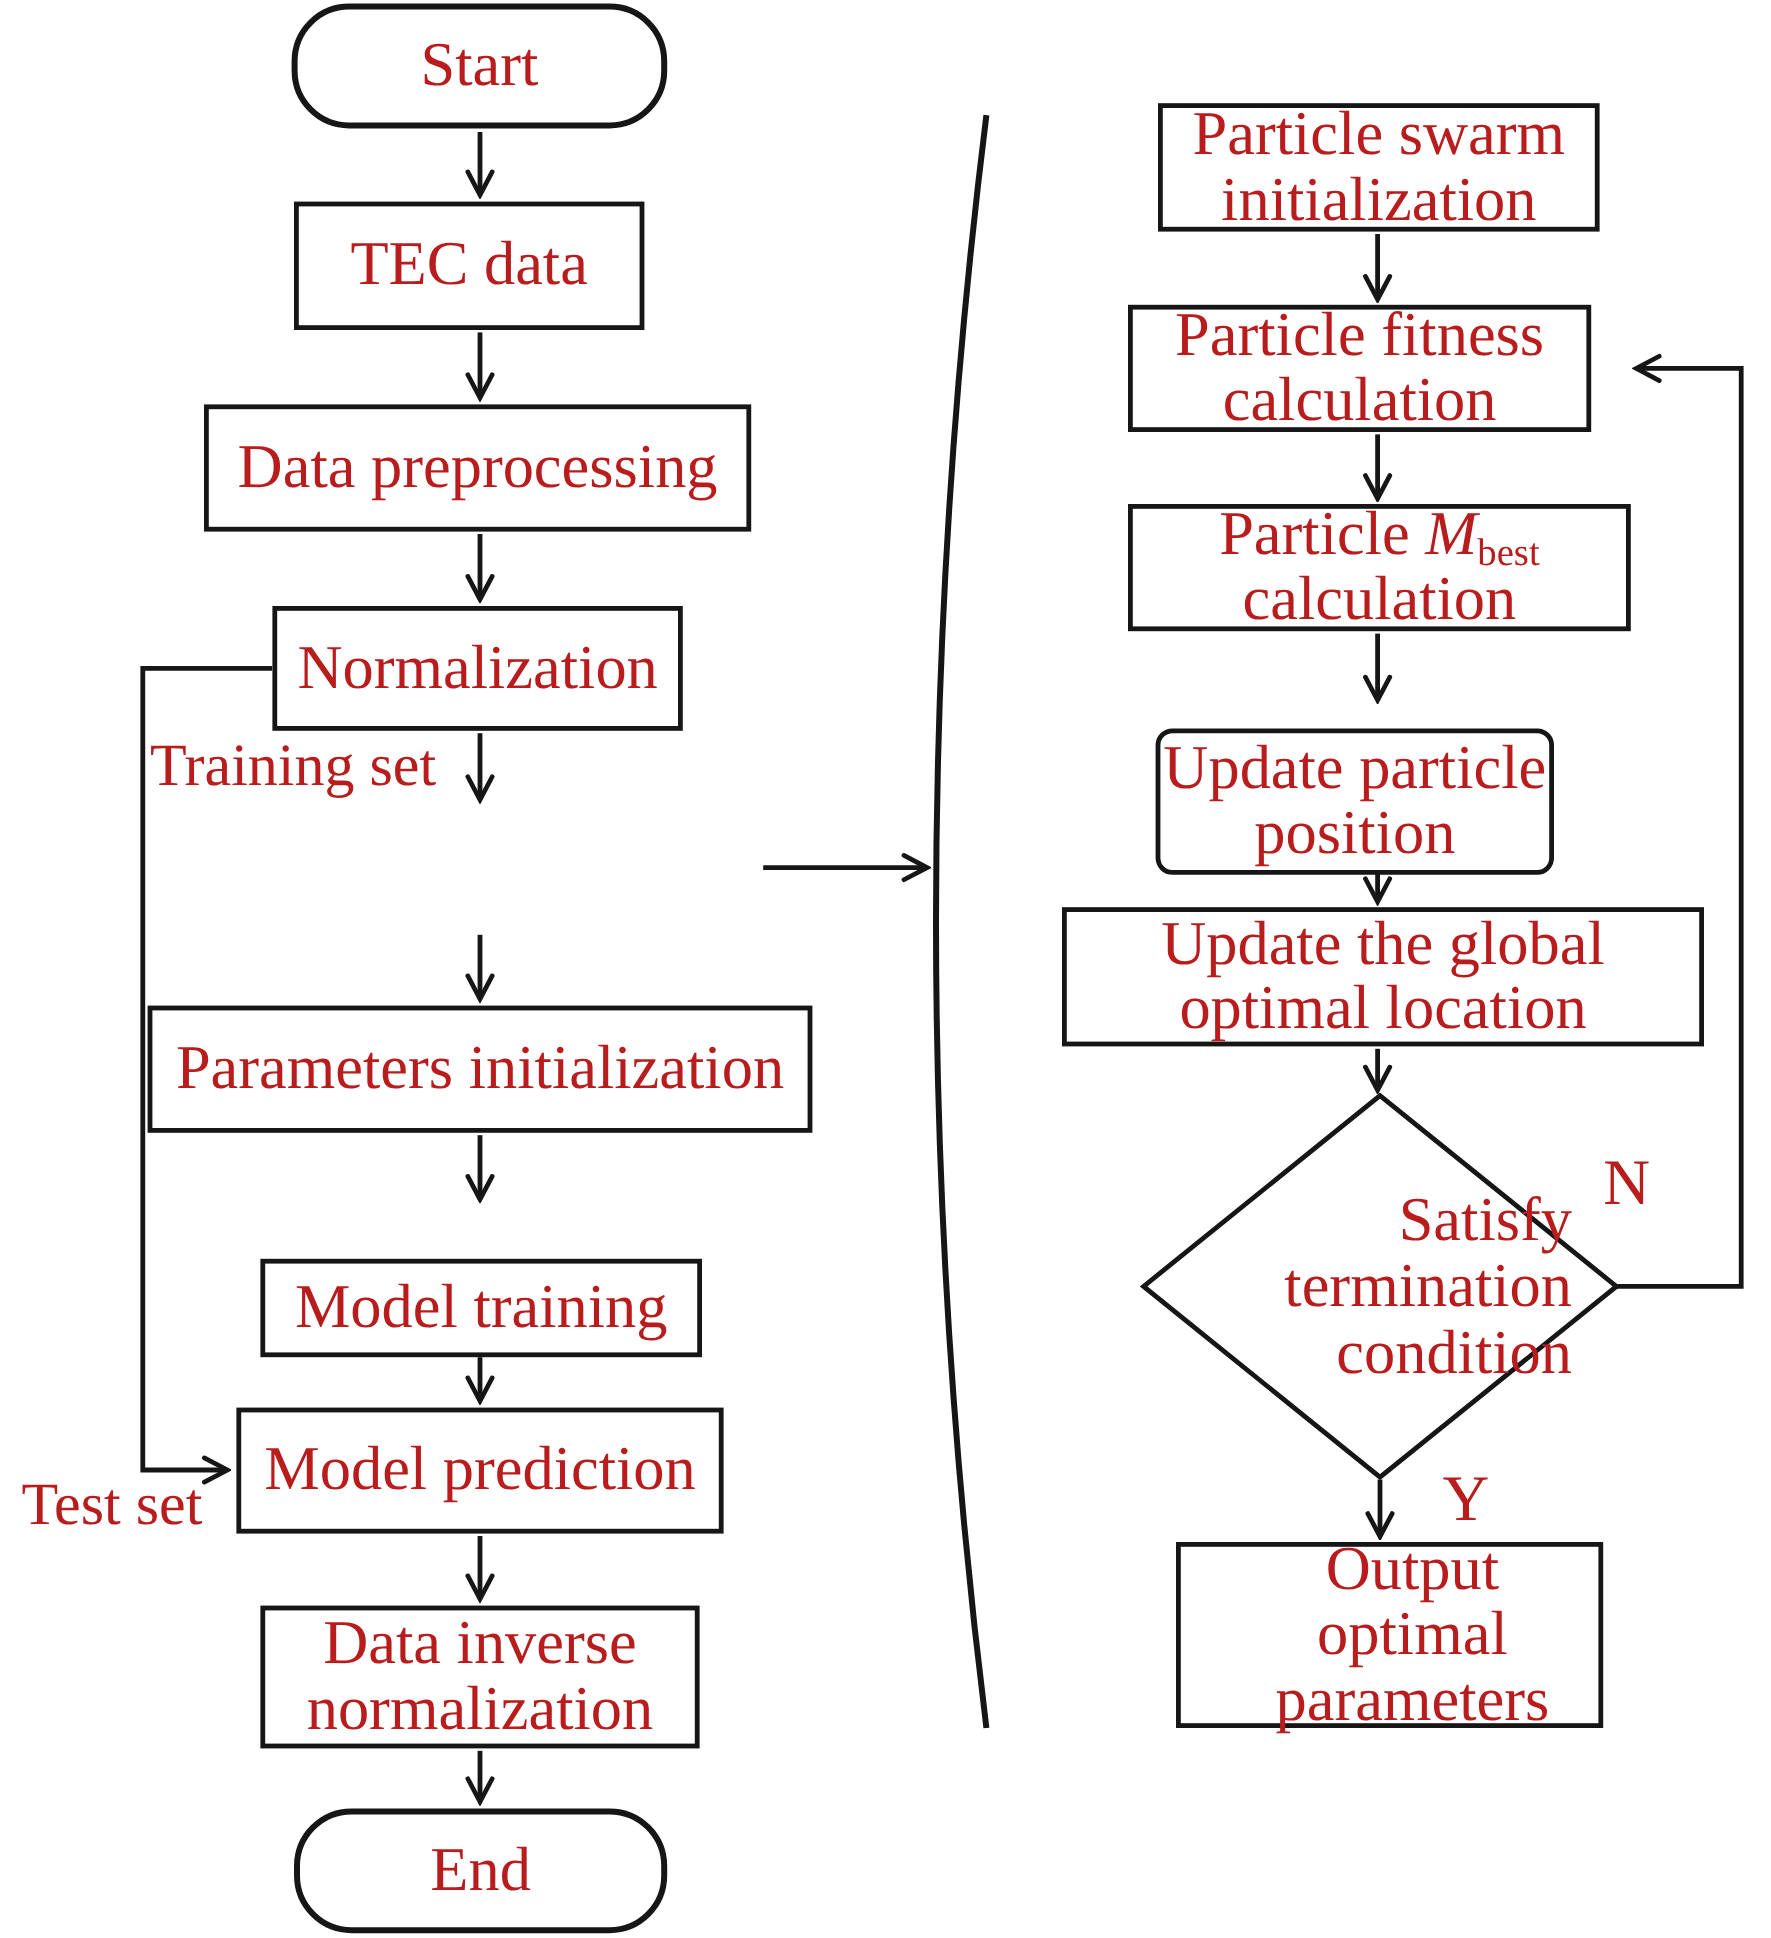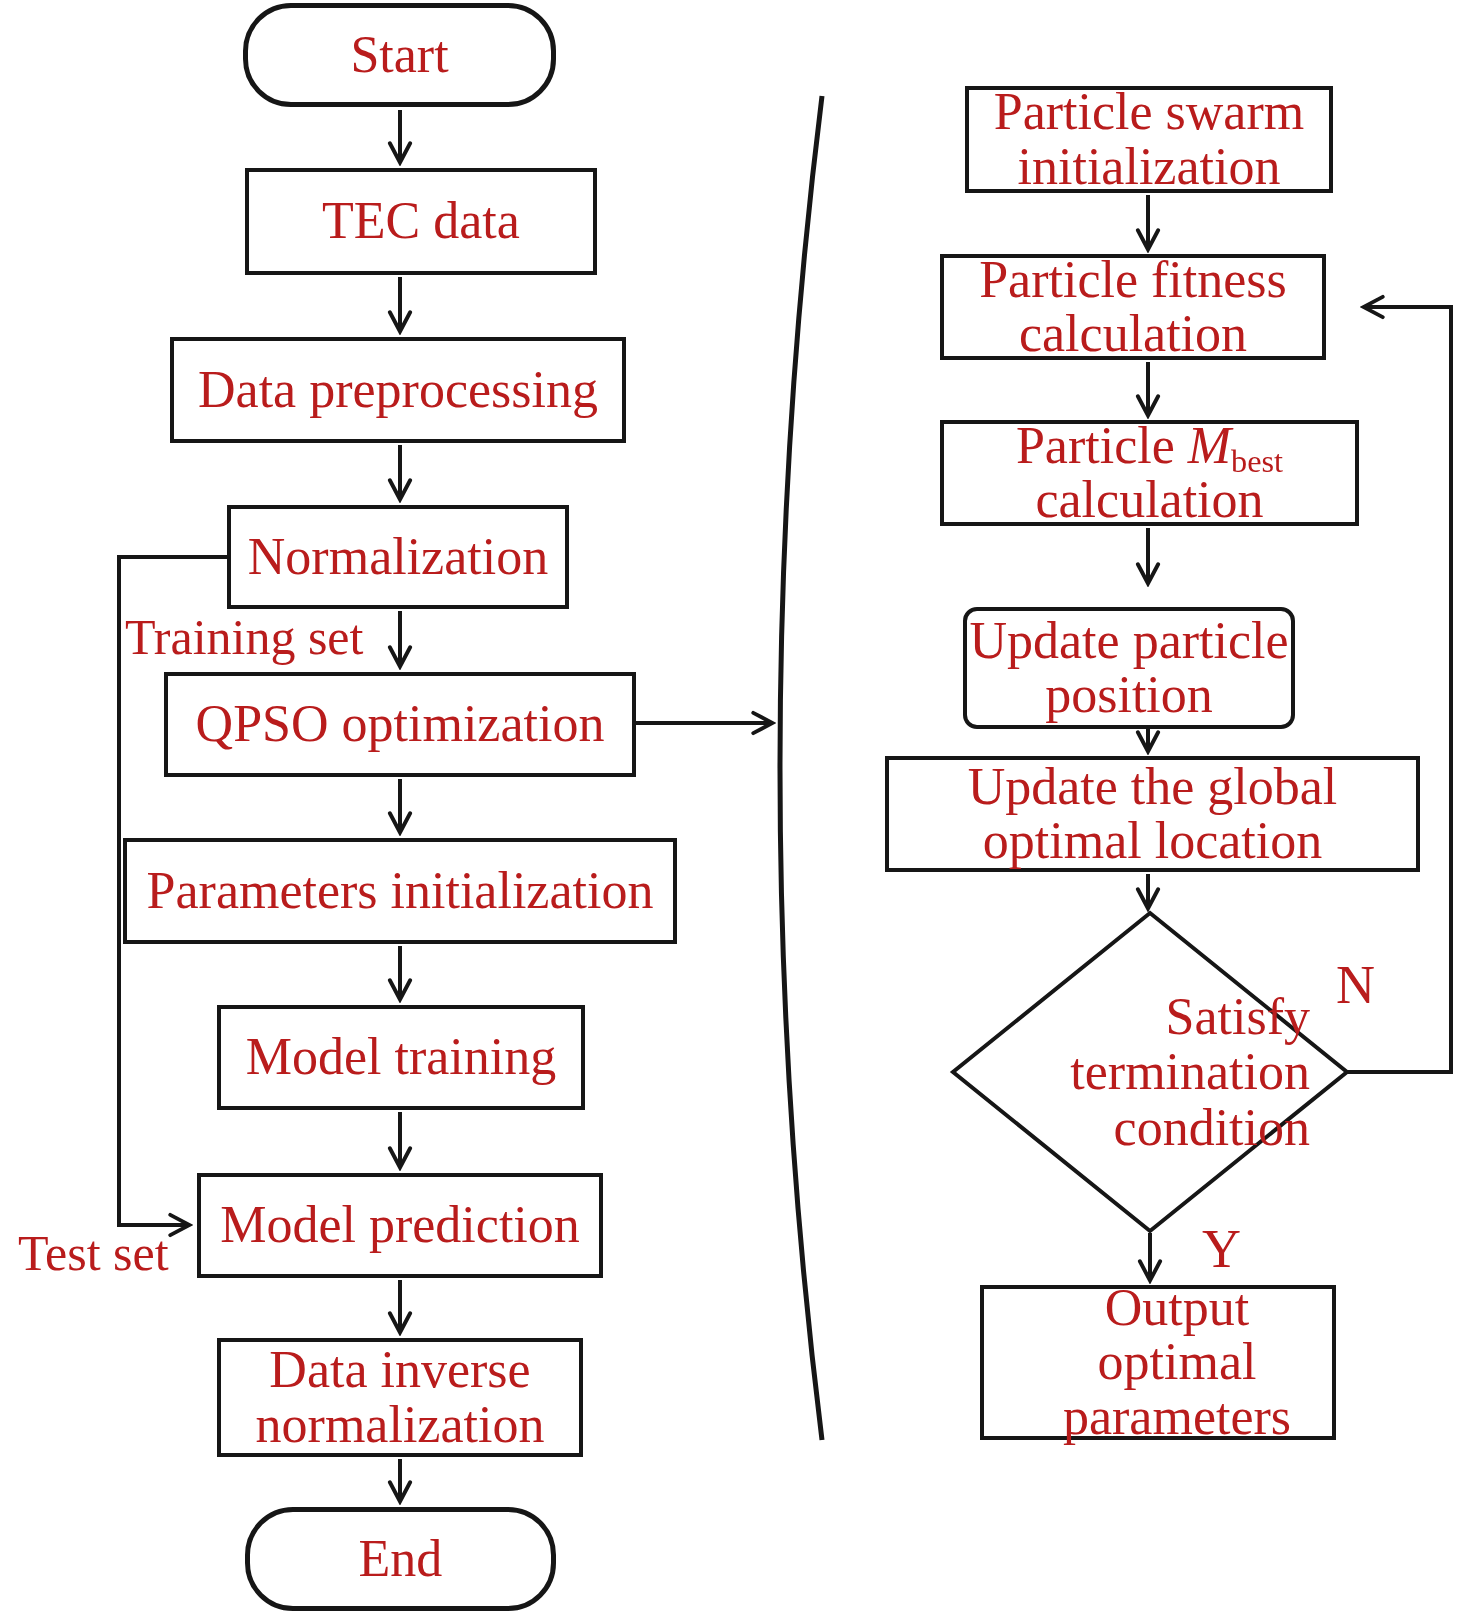--- a/index.html
+++ b/index.html
@@ -65,41 +65,38 @@
       <polyline points="1347,1072 1451,1072 1451,307 1364,307" marker-end="url(#arr)"></polyline>
     </g>
 
     <polygon points="1150,913 1347,1072 1150,1231 953,1072" fill="#ffffff" stroke="#161616" stroke-width="4"></polygon>
   </svg>
 
   <div class="node rounded nw" style="left:243px;top:3px;width:313px;height:104px;">
     <span>Start</span>
   </div>
 
-  <div class="node nw" style="left:245px;top:168px;width:352px;height:107px;">
+  <div class="node nw" style="left:245px;top:168px;width:292px;height:107px;">
     <span>TEC data</span>
   </div>
 
   <div class="node nw" style="left:170px;top:337px;width:456px;height:106px;">
     <span>Data preprocessing</span>
   </div>
 
   <div class="node nw" style="left:227px;top:505px;width:342px;height:104px;">
     <span>Normalization</span>
   </div>
 
-  <div class="node nw" style="left:164px;top:672px;width:472px;height:105px;">
-    <span>QPSO optimization</span>
-  </div>
 
   <div class="node nw" style="left:123px;top:838px;width:554px;height:106px;">
     <span>Parameters initialization</span>
   </div>
 
-  <div class="node nw" style="left:217px;top:1005px;width:368px;height:105px;">
+  <div class="node nw" style="left:217px;top:1049px;width:368px;height:82px;">
     <span>Model training</span>
   </div>
 
   <div class="node nw" style="left:197px;top:1173px;width:406px;height:105px;">
     <span>Model prediction</span>
   </div>
 
   <div class="node" style="left:217px;top:1338px;width:366px;height:119px;">
     <span>Data inverse normalization</span>
   </div>

